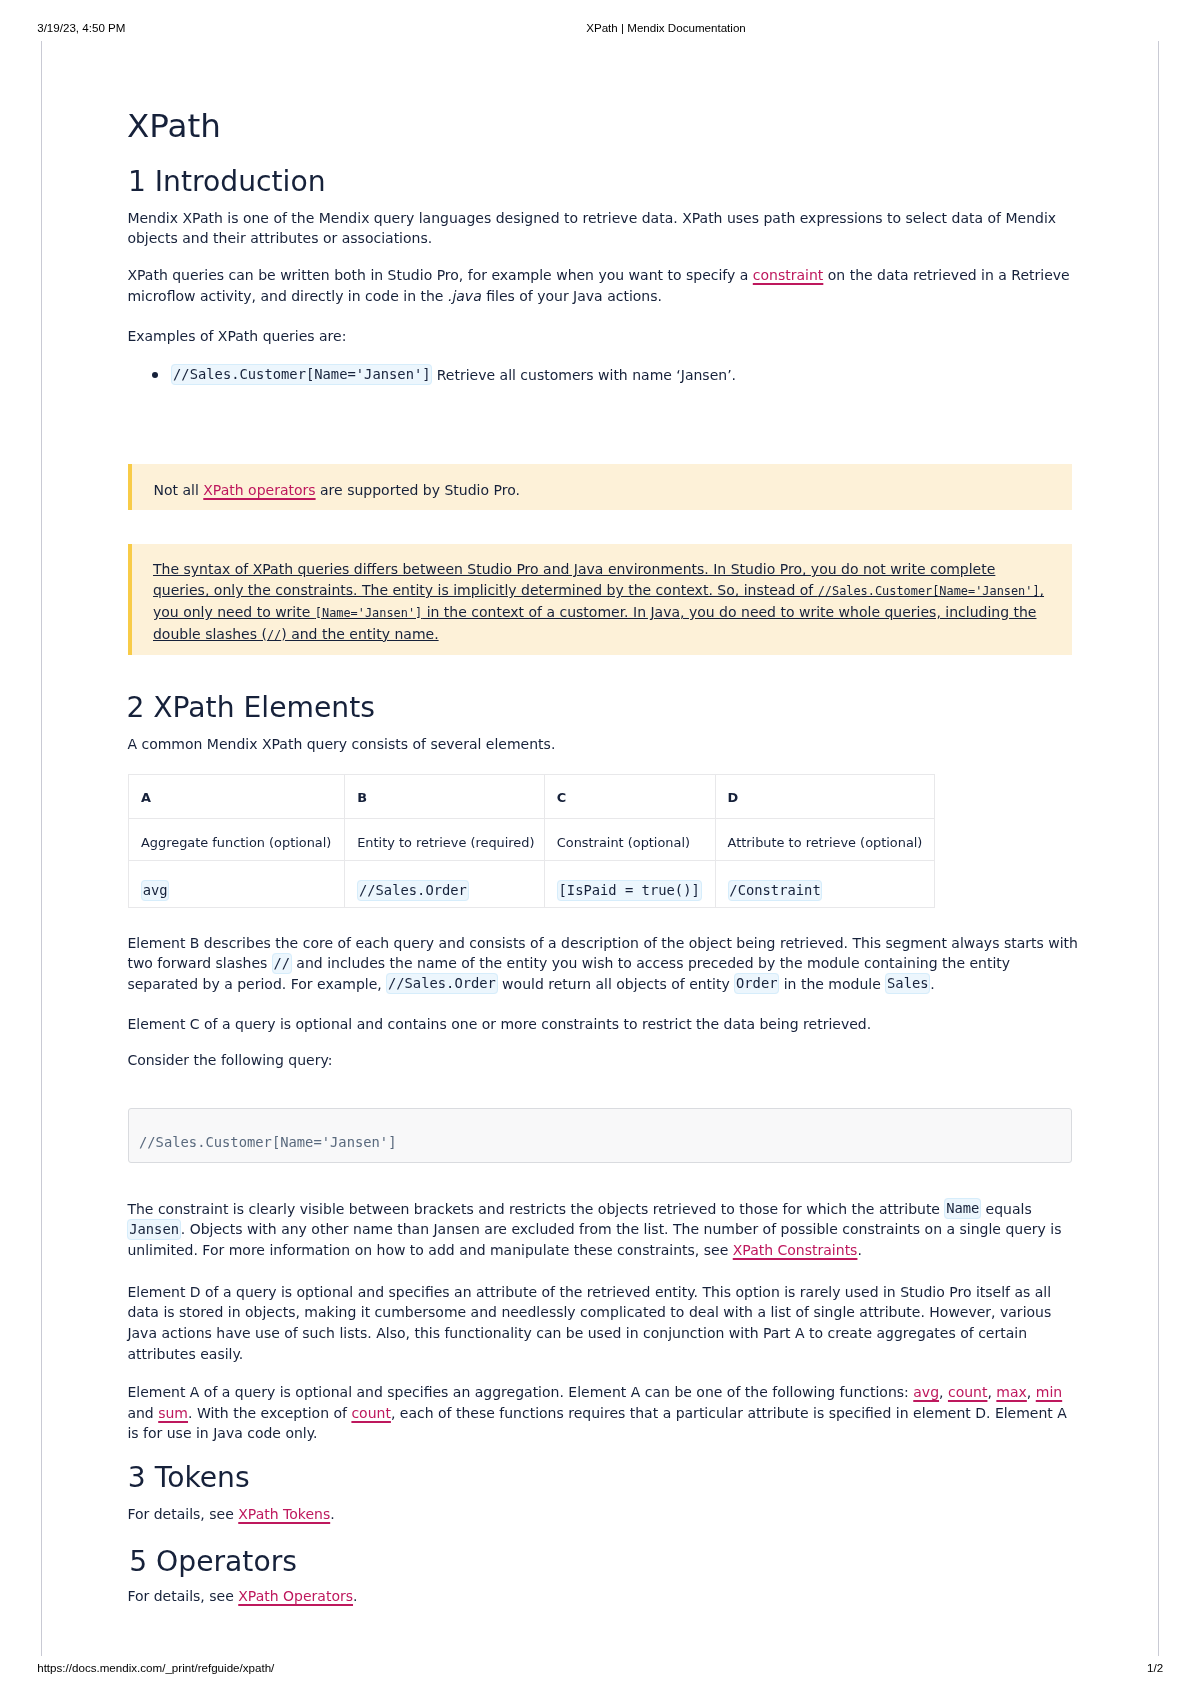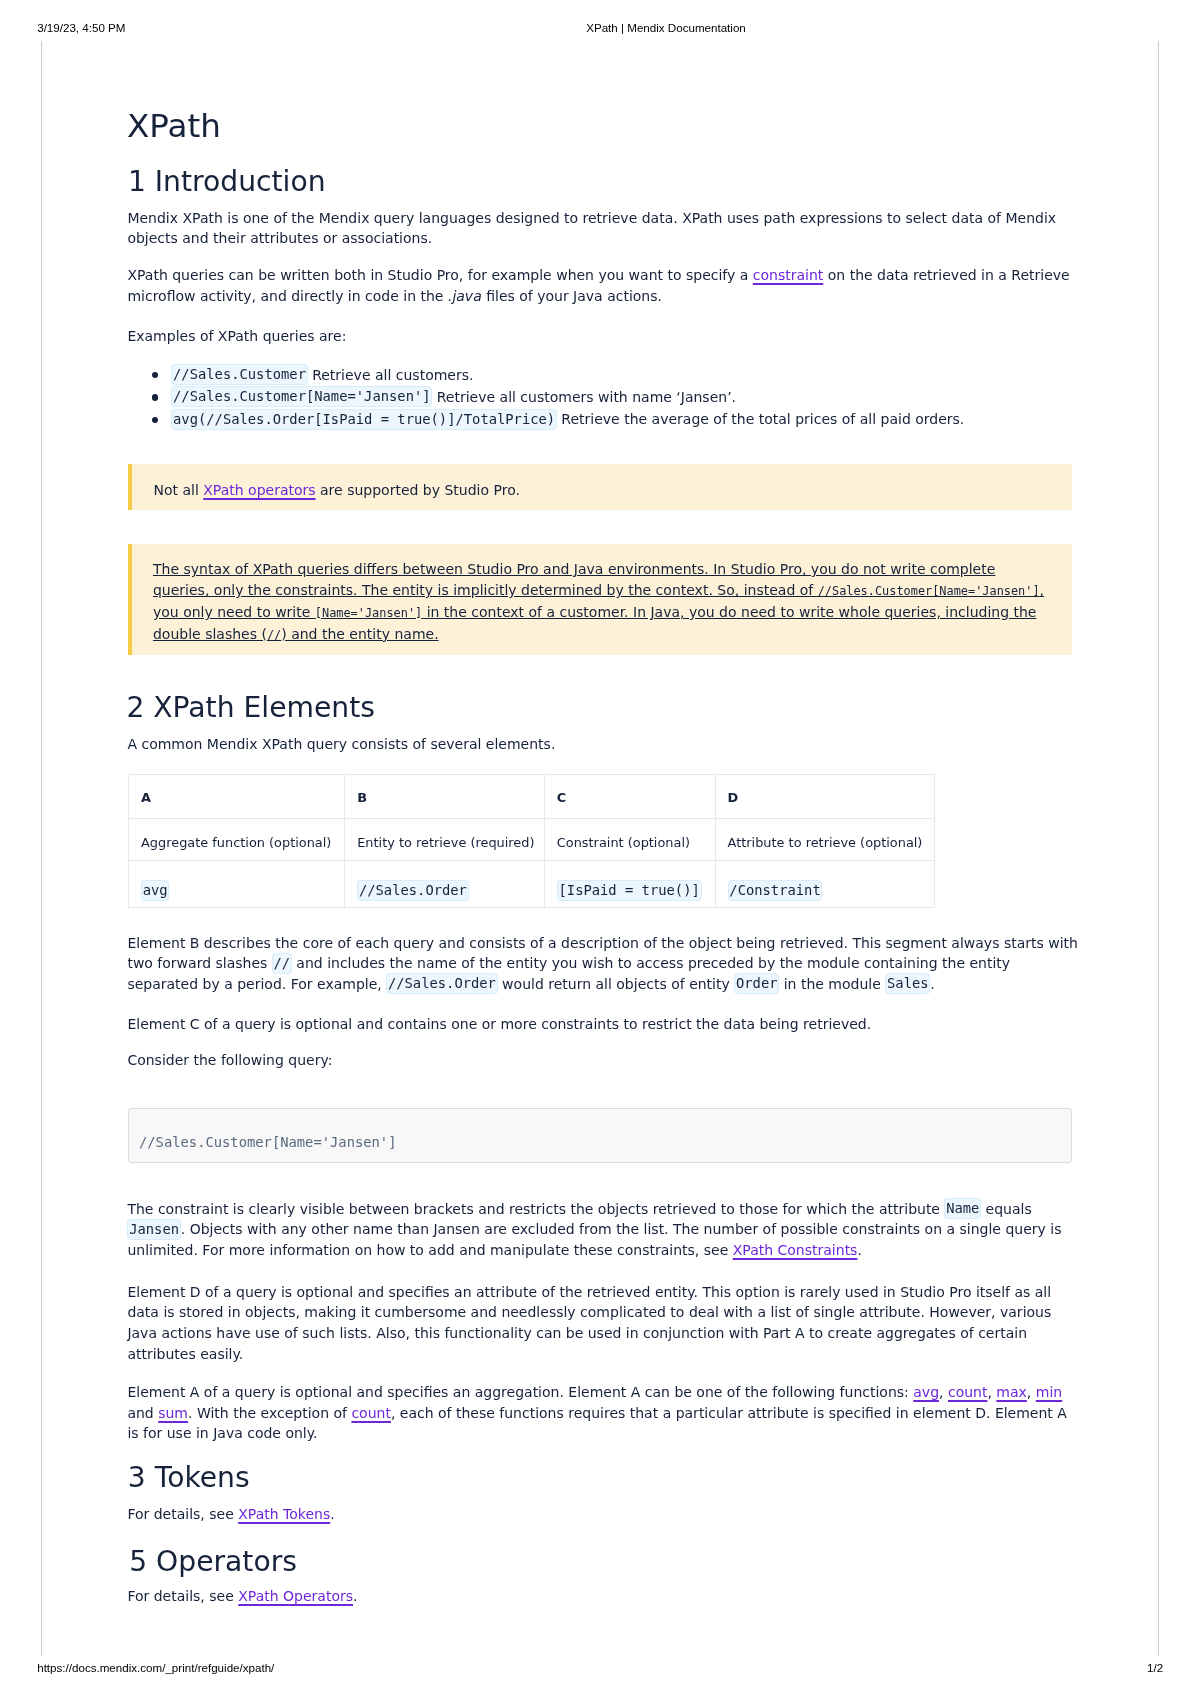--- a/index.html
+++ b/index.html
@@ -22,21 +22,21 @@
   .prftr .pr{position:absolute;left:1147px;top:0;}
   .vline{position:absolute;top:40.8px;height:1615px;width:1.3px;background:#c9cad4;}
   .vline.lft{left:40.8px;}
   .vline.rgt{left:1157.8px;}
 
   
   .content{position:absolute;left:128px;top:0;width:943px;}
   h1.t1{font-size:32.6px;font-weight:400;margin:0;padding:0;line-height:1;color:#16213a;}
   h2.t2{font-size:28.2px;font-weight:400;margin:0;padding:0;line-height:1;color:#16213a;}
   p{font-size:14px;line-height:20.6px;margin:0;padding:0;color:#16213a;}
-  a{color:#6d28d9;text-decoration:underline;text-underline-offset:3.4px;text-decoration-thickness:1.5px;}
+  a{color:#be185d;text-decoration:underline;text-underline-offset:3.4px;text-decoration-thickness:1.5px;}
   code{font-family:"DejaVu Sans Mono",monospace;font-size:13.8px;background:#ecf6fd;border:1px solid #d6edfb;border-radius:4px;padding:1.45px 0.75px;color:#16213a;}
   .note{background:#fdf1d8;border-left:4px solid #f8cb47;font-size:14px;line-height:20.6px;box-sizing:border-box;}
   .note code{background:transparent;border:none;padding:0;font-size:11.9px;}
   .codeblock{background:#f8f8f9;border:1px solid #d9dbdf;border-radius:3px;font-family:"DejaVu Sans Mono",monospace;font-size:13.8px;color:#59697d;box-sizing:border-box;}
   ul.bul{list-style:none;margin:0;padding:0;}
   ul.bul li{font-size:14px;line-height:22.4px;position:relative;padding-left:43.3px;white-space:nowrap;}
   ul.bul li::before{content:"";position:absolute;left:23.5px;top:8.2px;width:6.6px;height:6.6px;border-radius:50%;background:#16213a;}
   table.tbl{border-collapse:collapse;table-layout:fixed;}
   table.tbl td,table.tbl th{border:1px solid #e8e8ea;font-size:12.9px;line-height:18px;text-align:left;vertical-align:top;white-space:nowrap;}
   table.tbl th{font-weight:700;}
@@ -62,23 +62,21 @@
 
     <h2 class="t2 abs" style="top:167.5px;left:-0.1px;">1 Introduction</h2>
 
     <p class="abs" style="top:207.7px;left:-0.6px;width:955px;">Mendix XPath is one of the Mendix query languages designed to retrieve data. XPath uses path expressions to select data of Mendix objects and their attributes or associations.</p>
 
     <p class="abs" style="top:265.1px;left:-0.6px;width:955px;"><span>XPath queries can be written both in Studio Pro, for example when you want to specify a </span><a href="#">constraint</a><span> on the data retrieved in a Retrieve microflow activity, and directly in code in the </span><i>.java</i><span> files of your Java actions.</span></p>
 
     <p class="abs" style="top:325.9px;left:-0.6px;">Examples of XPath queries are:</p>
 
     <ul class="bul abs" style="top:363.5px;left:0;width:955px;">
-      <li><code>//Sales.Customer</code> <span>Retrieve all customers.</span></li>
       <li><code>//Sales.Customer[Name='Jansen']</code> <span>Retrieve all customers with name ‘Jansen’.</span></li>
-      <li><code>avg(//Sales.Order[IsPaid = true()]/TotalPrice)</code> <span>Retrieve the average of the total prices of all paid orders.</span></li>
     </ul>
 
     <div class="note abs" style="top:464.1px;left:0.2px;width:943.5px;height:45.6px;">
       <div style="padding:15.9px 0 0 21.3px;"><span>Not all </span><a href="#">XPath operators</a><span> are supported by Studio Pro.</span></div>
     </div>
 
     <div class="note abs" style="top:543.8px;left:0.2px;width:943.5px;height:111px;text-decoration:underline;">
       <div style="padding:15.7px 0 0 20.8px;width:895px;line-height:20.75px;"><span>The syntax of XPath queries differs between Studio Pro and Java environments. In Studio Pro, you do not write complete queries, only the constraints. The entity is implicitly determined by the context. So, instead of </span><code>//Sales.Customer[Name='Jansen']</code><span>, you only need to write </span><code>[Name='Jansen']</code><span> in the context of a customer. In Java, you do need to write whole queries, including the double slashes (</span><code>//</code><span>) and the entity name.</span></div>
     </div>
 

